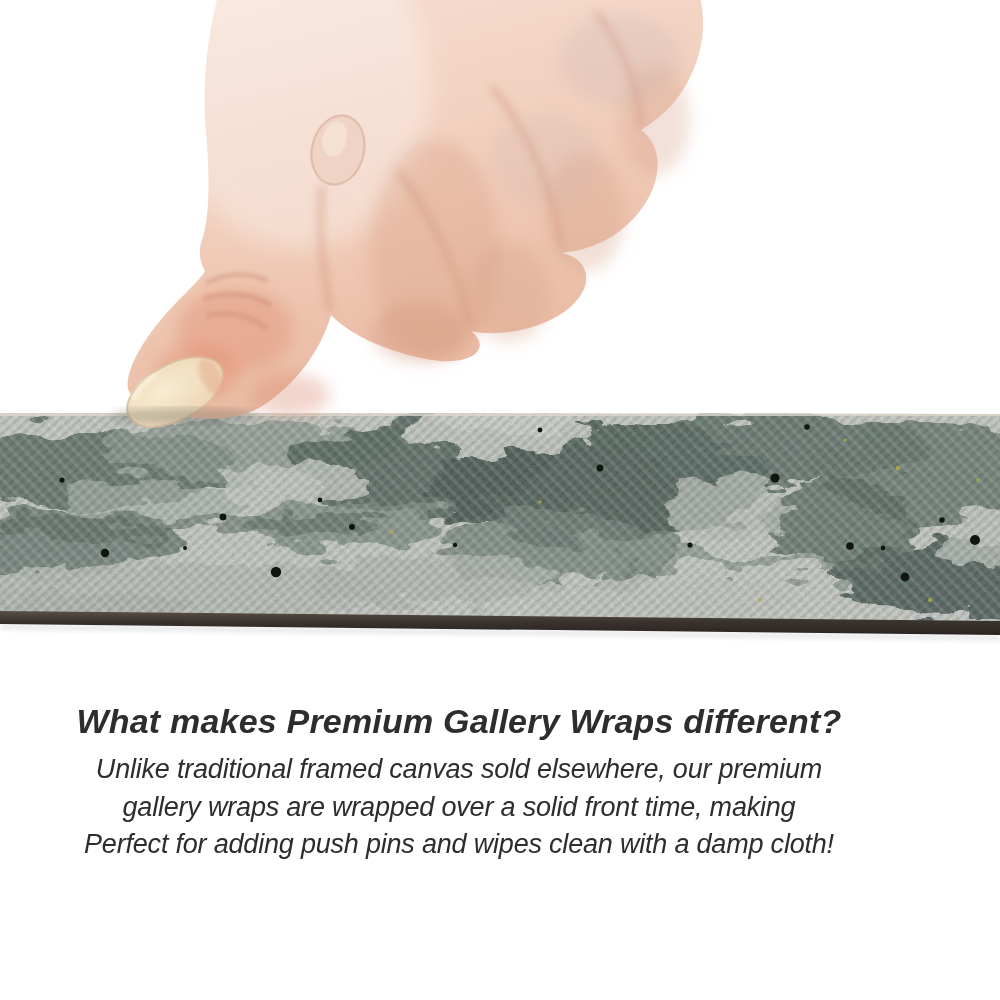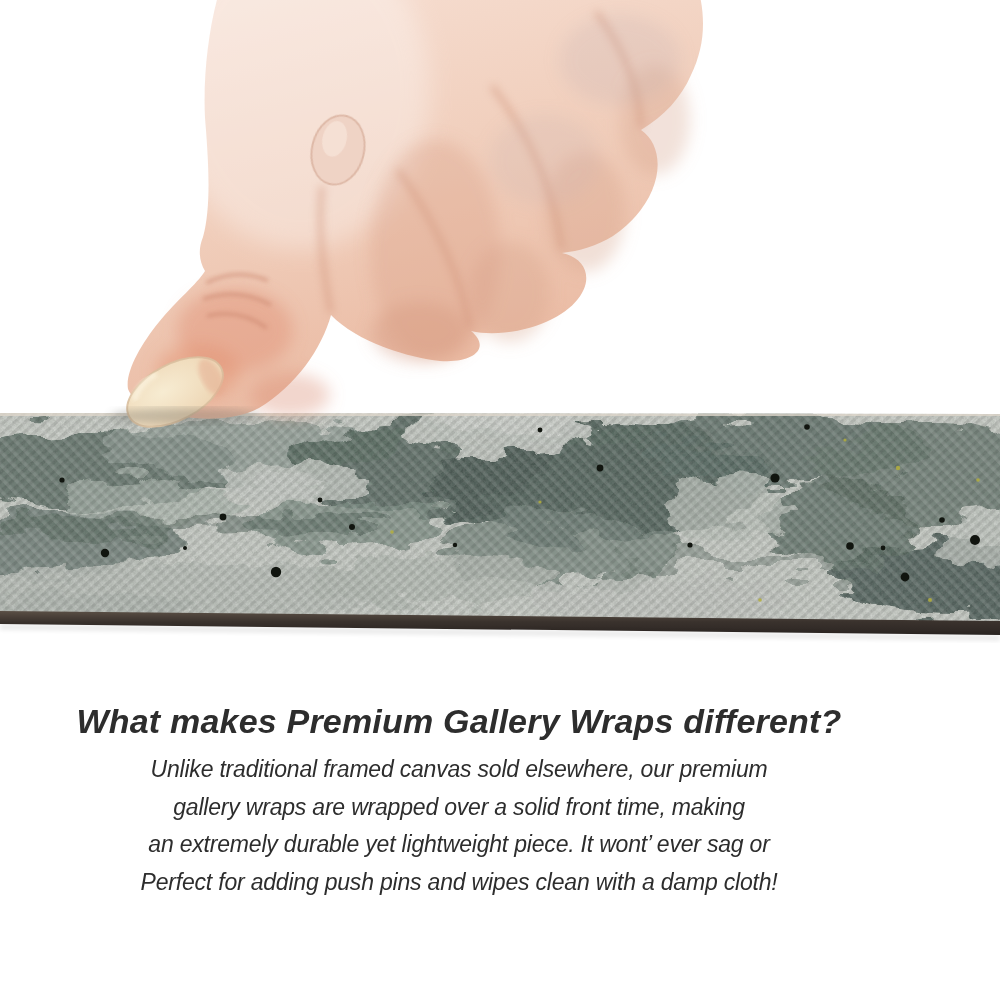--- a/index.html
+++ b/index.html
@@ -31,21 +31,21 @@
   }
   .caption .headline {
     font-size: 34px;
     font-style: italic;
     font-weight: 600;
     line-height: 46px;
     margin: 0 0 7px 0;
     letter-spacing: 0.2px;
   }
   .caption .line {
-    font-size: 23px;
+    font-size: 27px;
     font-style: italic;
     font-weight: 500;
     line-height: 37.5px;
     margin: 0;
     letter-spacing: -0.2px;
   }
 </style>
 </head>
 <body style="background: rgb(255, 255, 255);">
 
@@ -249,17 +249,16 @@
       </g>
 
       <ellipse cx="185" cy="416" rx="75" ry="8" fill="#5a5a52" opacity="0.30" filter="url(#b4)"></ellipse>
     </g>
   </svg>
 
   <div class="caption" style="color: rgb(45, 45, 45);">
     <h1 class="headline">What makes Premium Gallery Wraps different?</h1>
     <p class="line">Unlike traditional framed canvas sold elsewhere, our premium</p>
     <p class="line">gallery wraps are wrapped over a solid front time, making</p>
-    <p class="line">an extremely durable yet lightweight piece. It wont’ ever sag or</p>
     <p class="line">Perfect for adding push pins and wipes clean with a damp cloth!</p>
   </div>
 
 </div>
 
 </body></html>

